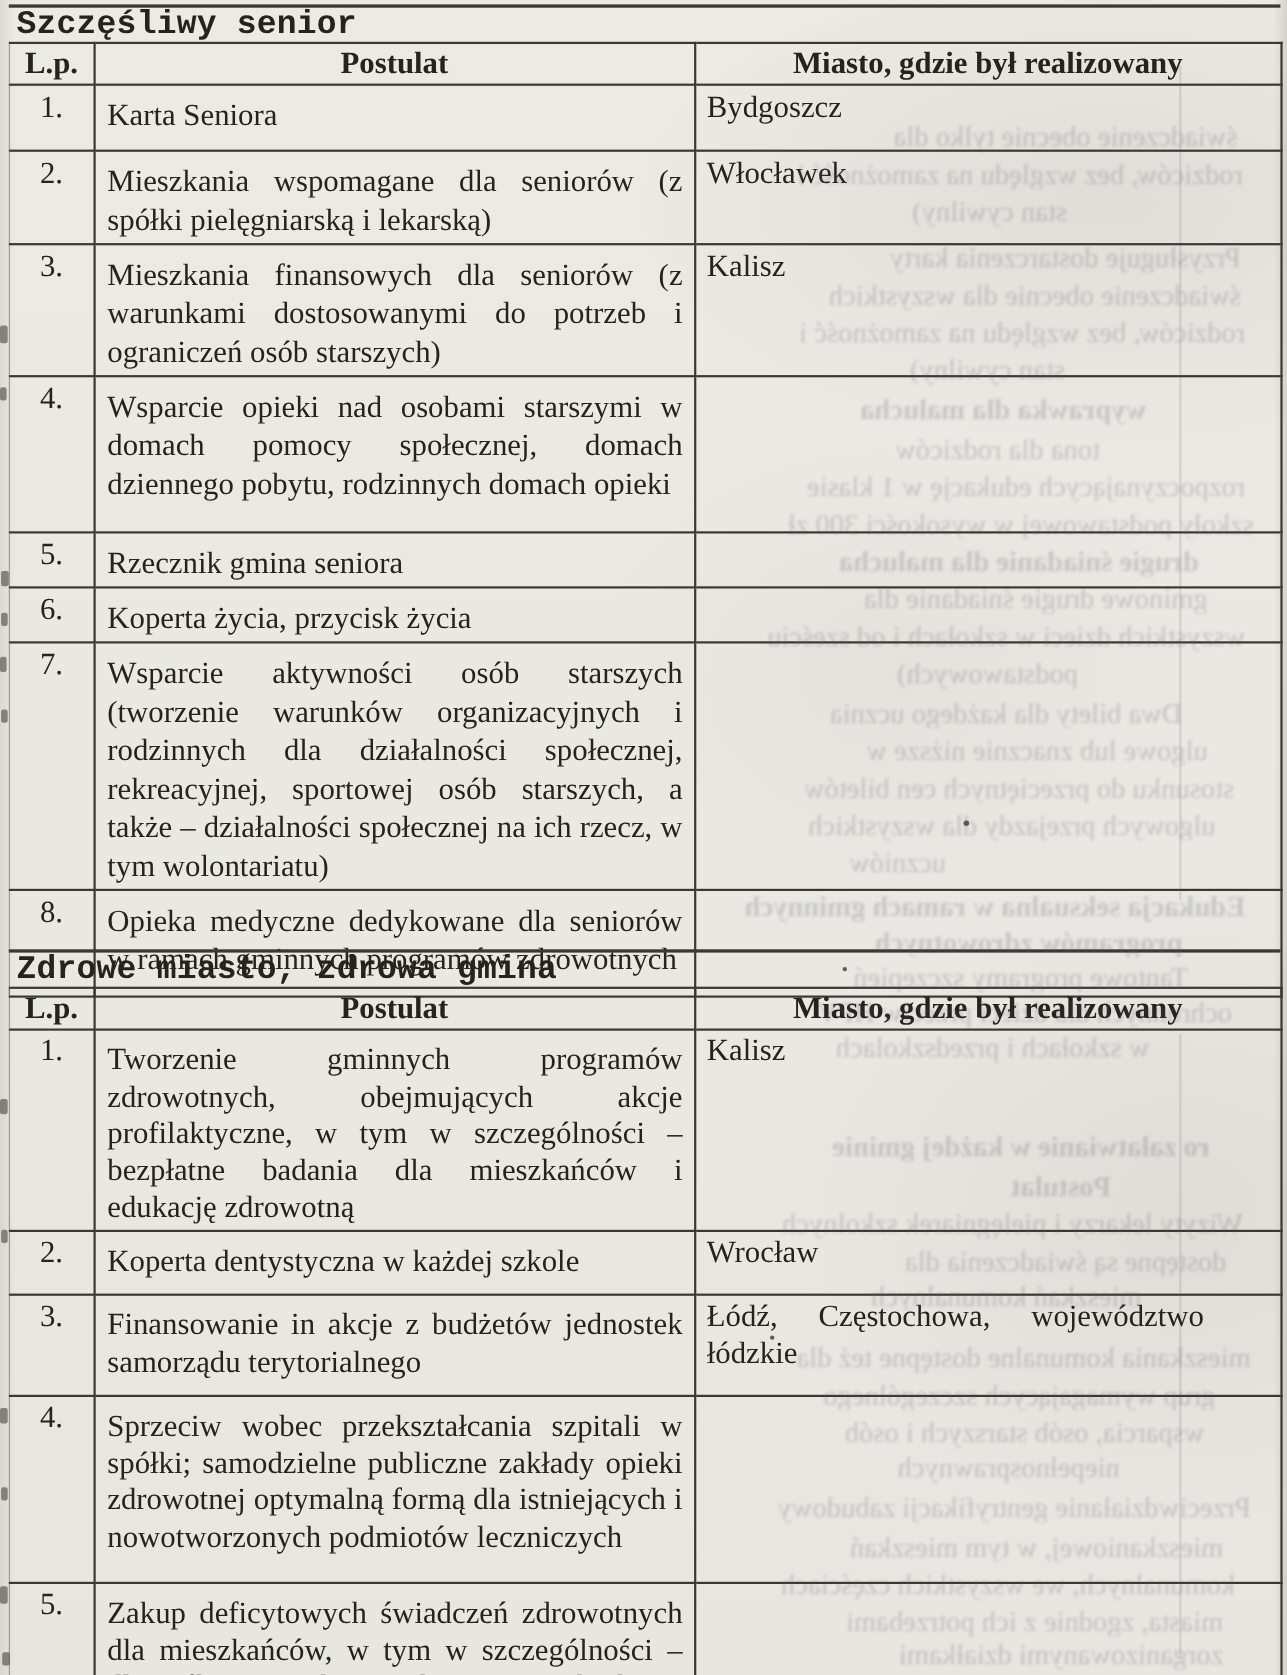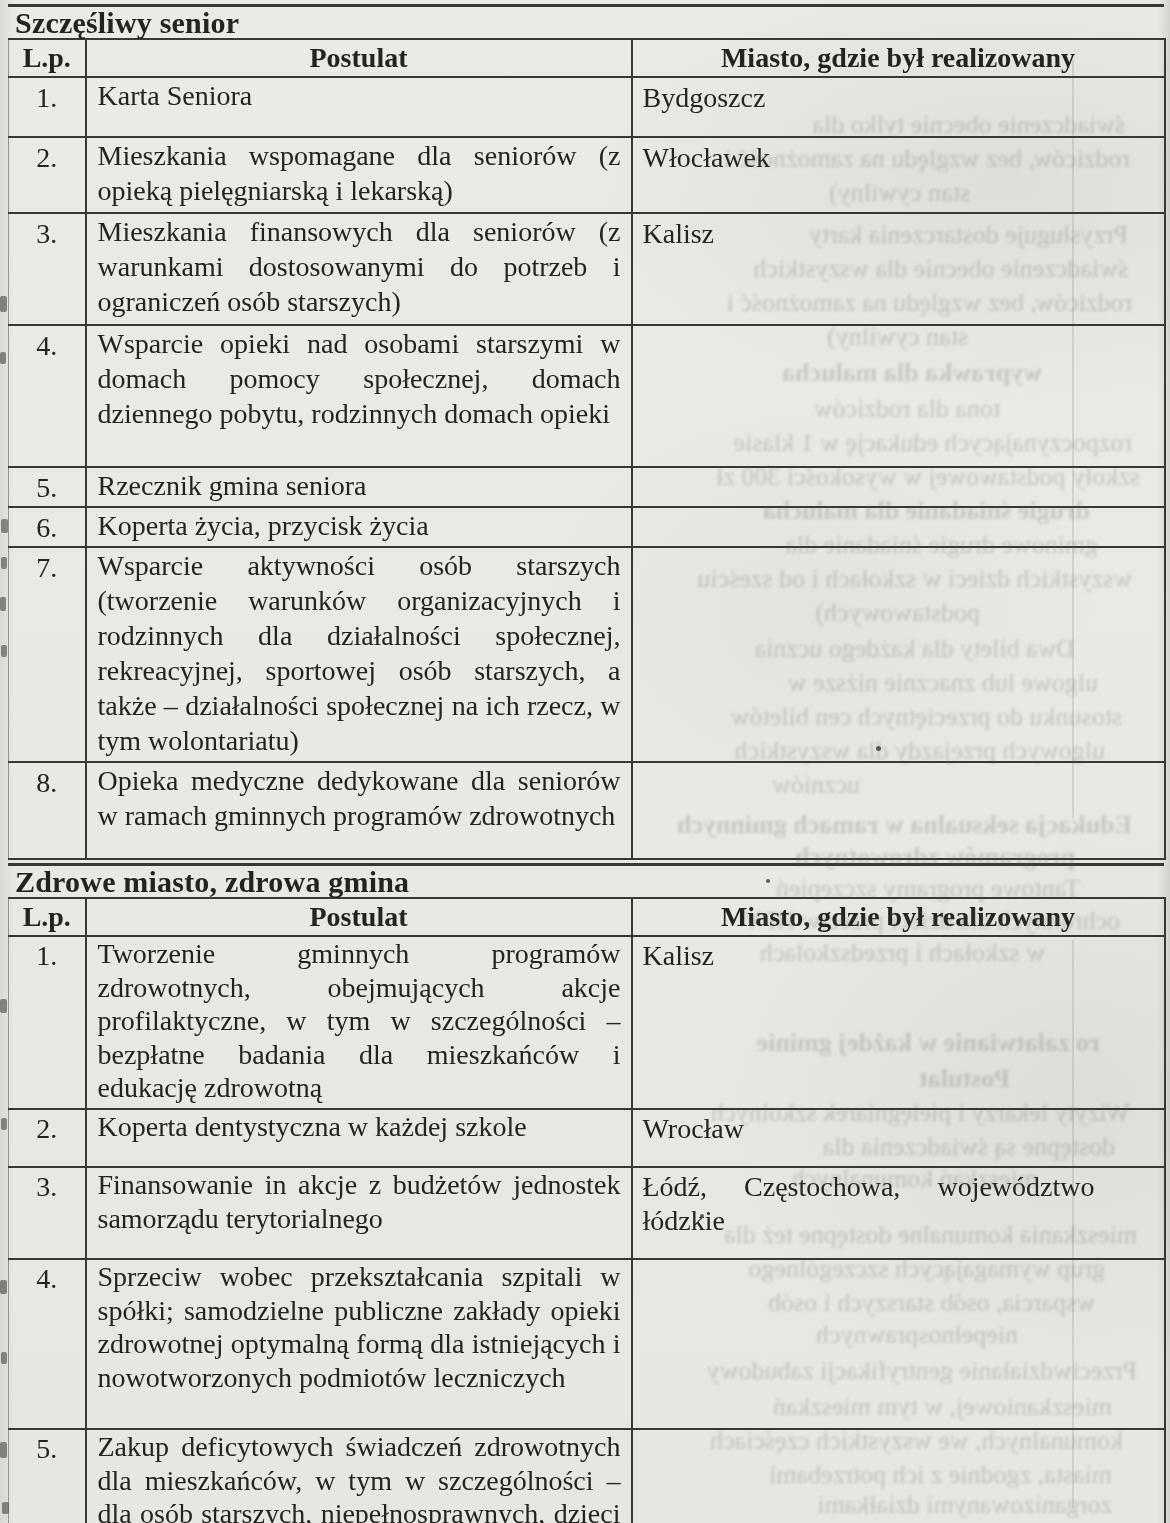--- a/index.html
+++ b/index.html
@@ -17,21 +17,21 @@
   }
 
   
   .tbl-block{position:absolute;left:8px;width:1156px;}
   #block-1{top:4px;}
   #block-2{top:863px;}
 
   .tbl-title{
     border-top:3px solid #3a3832;
     font-weight:bold;font-size:30px;line-height:28px;
-    padding:2px 0 1px 7px;letter-spacing:0.2px;
+    padding:2px 0 1px 7px;letter-spacing:0.2px;font-family:Liberation Mono, monospace;
   }
 
   table.doc{
     border-collapse:collapse;table-layout:fixed;width:1156px;
   }
   table.doc col.c-lp{width:77px;}
   table.doc col.c-post{width:546px;}
   table.doc col.c-city{width:533px;}
 
   table.doc td,table.doc th{
@@ -43,21 +43,21 @@
   table.doc tr>*:first-child{border-left:1px solid rgba(58,56,50,0.45);}
   table.doc tr>*:last-child{border-right:2px solid #3a3832;}
 
   th{
     font-weight:bold;text-align:center;font-size:29px;
     padding:2px 4px 3px 4px;line-height:31px;
   }
   td.lp{text-align:center;padding-top:2px;line-height:34px;}
   td.post{
     text-align:justify;text-justify:inter-word;
-    padding:0 10px 3px 11px;
+    padding:10px 10px 3px 11px;
   }
   td.city{padding:2px 8px 21px 10px;}
   #block-1 td{line-height:35px;}
   #block-2 td{line-height:33.5px;}
   .city-narrow{max-width:452px;text-align:justify;text-justify:inter-word;}
 
   
   .ghost{
     position:absolute;
     transform:scaleX(-1);
@@ -101,21 +101,21 @@
       <th>Postulat</th>
       <th>Miasto, gdzie był realizowany</th>
     </tr>
     <tr style="height:36px">
       <td class="lp">1.</td>
       <td class="post">Karta Seniora</td>
       <td class="city">Bydgoszcz</td>
     </tr>
     <tr style="height:76px">
       <td class="lp">2.</td>
-      <td class="post">Mieszkania wspomagane dla seniorów (z opieką pielęgniarską i lekarską)</td>
+      <td class="post">Mieszkania wspomagane dla seniorów (z spółki pielęgniarską i lekarską)</td>
       <td class="city">Włocławek</td>
     </tr>
     <tr style="height:112px">
       <td class="lp">3.</td>
       <td class="post">Mieszkania finansowych dla seniorów (z warunkami dostosowanymi do potrzeb i ograniczeń osób starszych)</td>
       <td class="city">Kalisz</td>
     </tr>
     <tr style="height:142px">
       <td class="lp">4.</td>
       <td class="post">Wsparcie opieki nad osobami starszymi w domach pomocy społecznej, domach dziennego pobytu, rodzinnych domach opieki</td>

